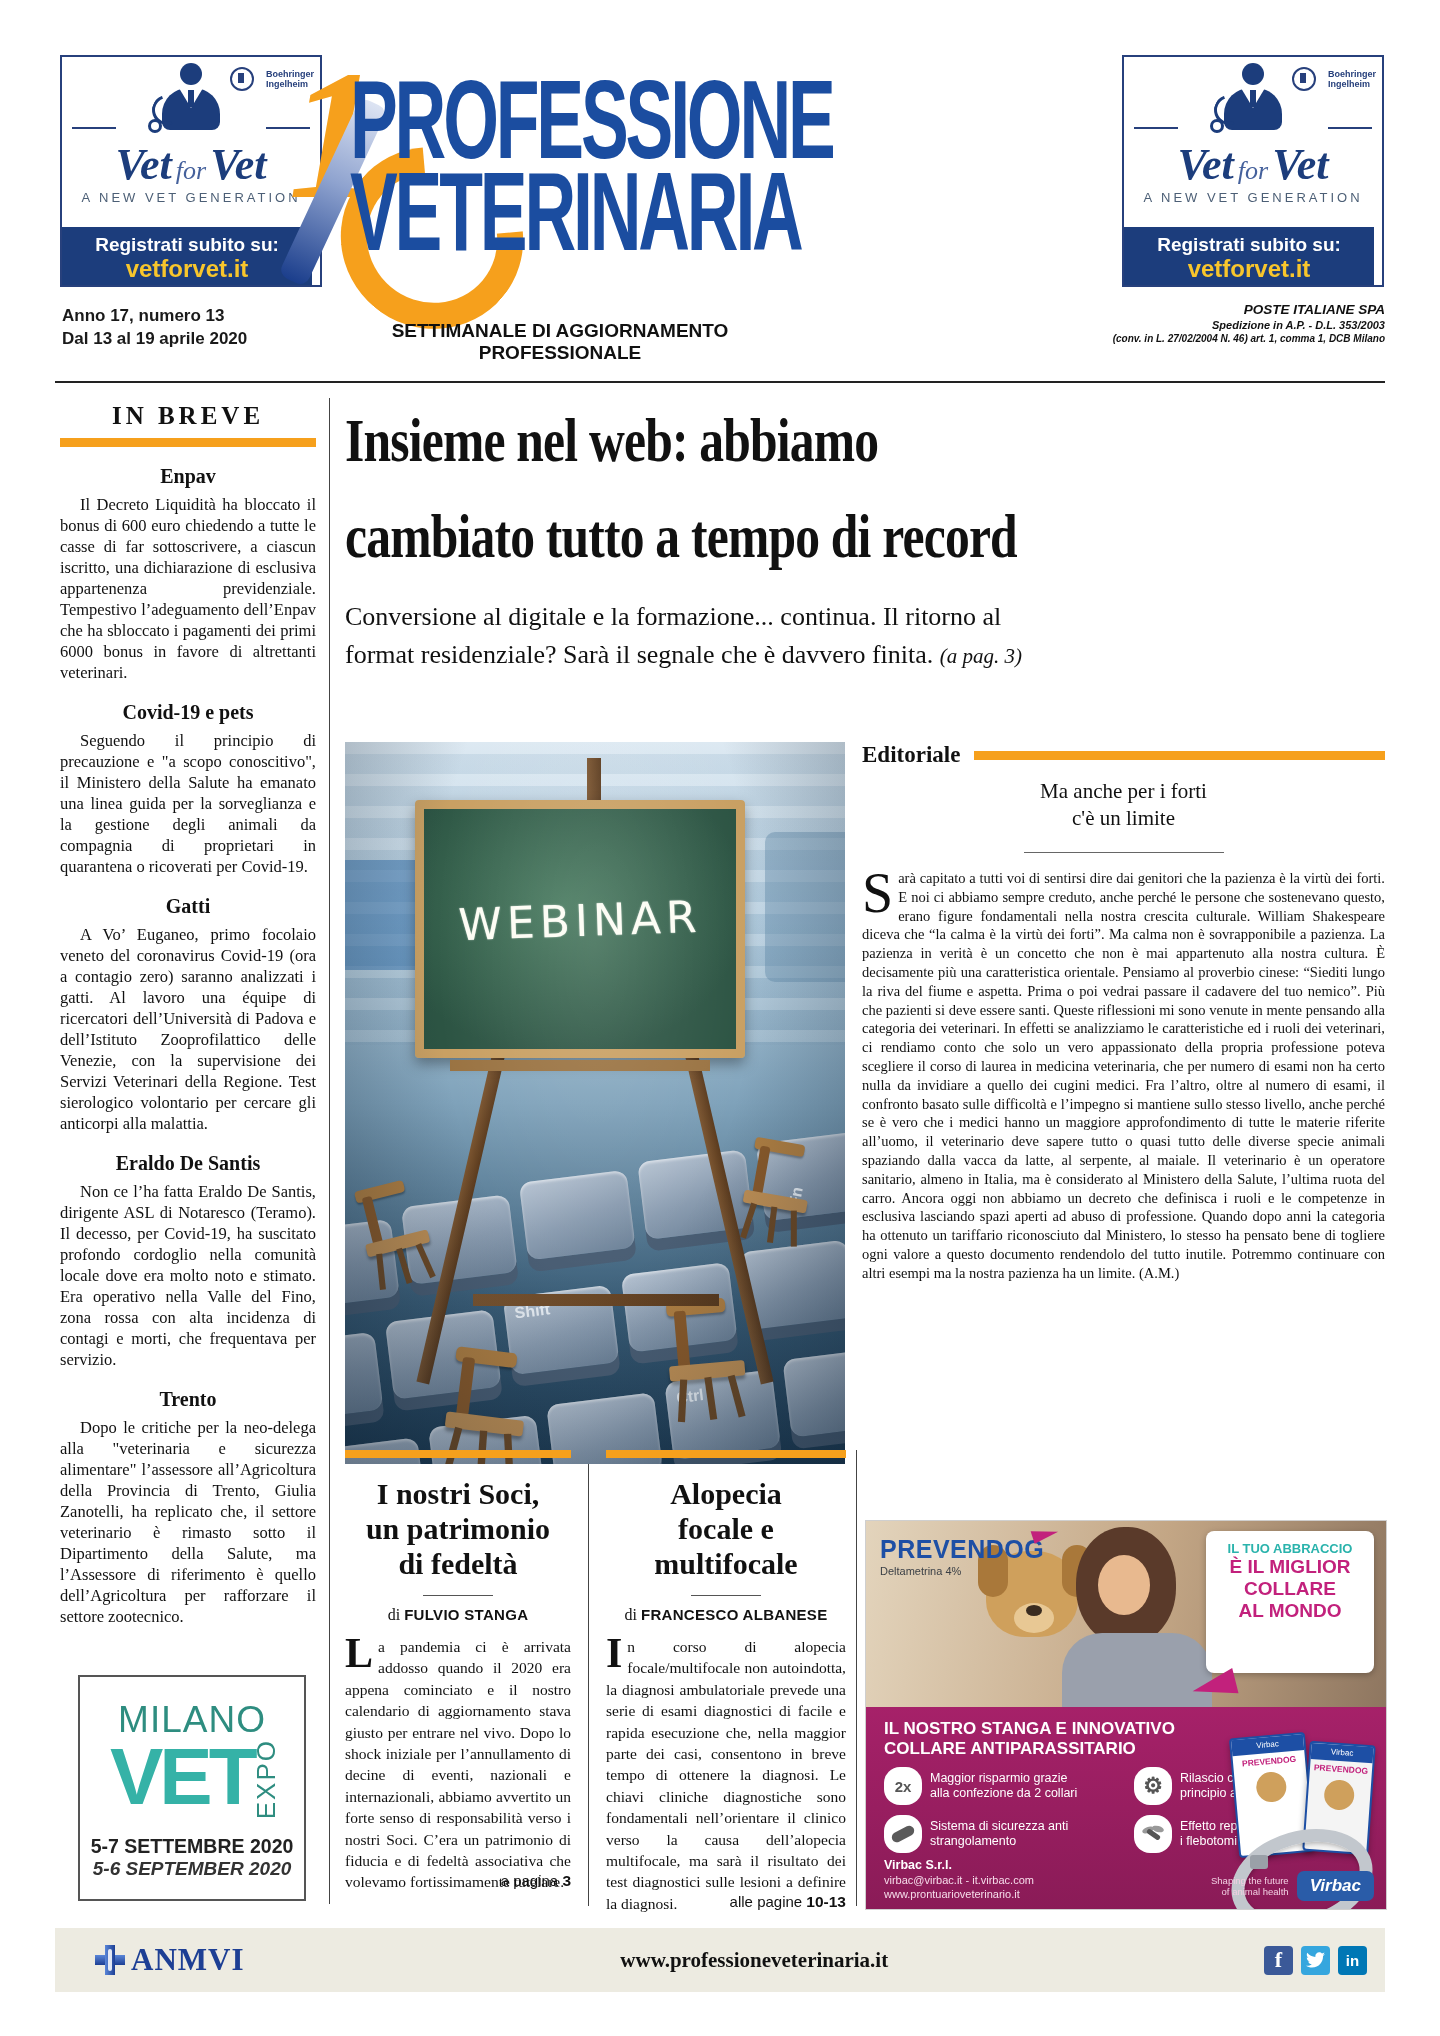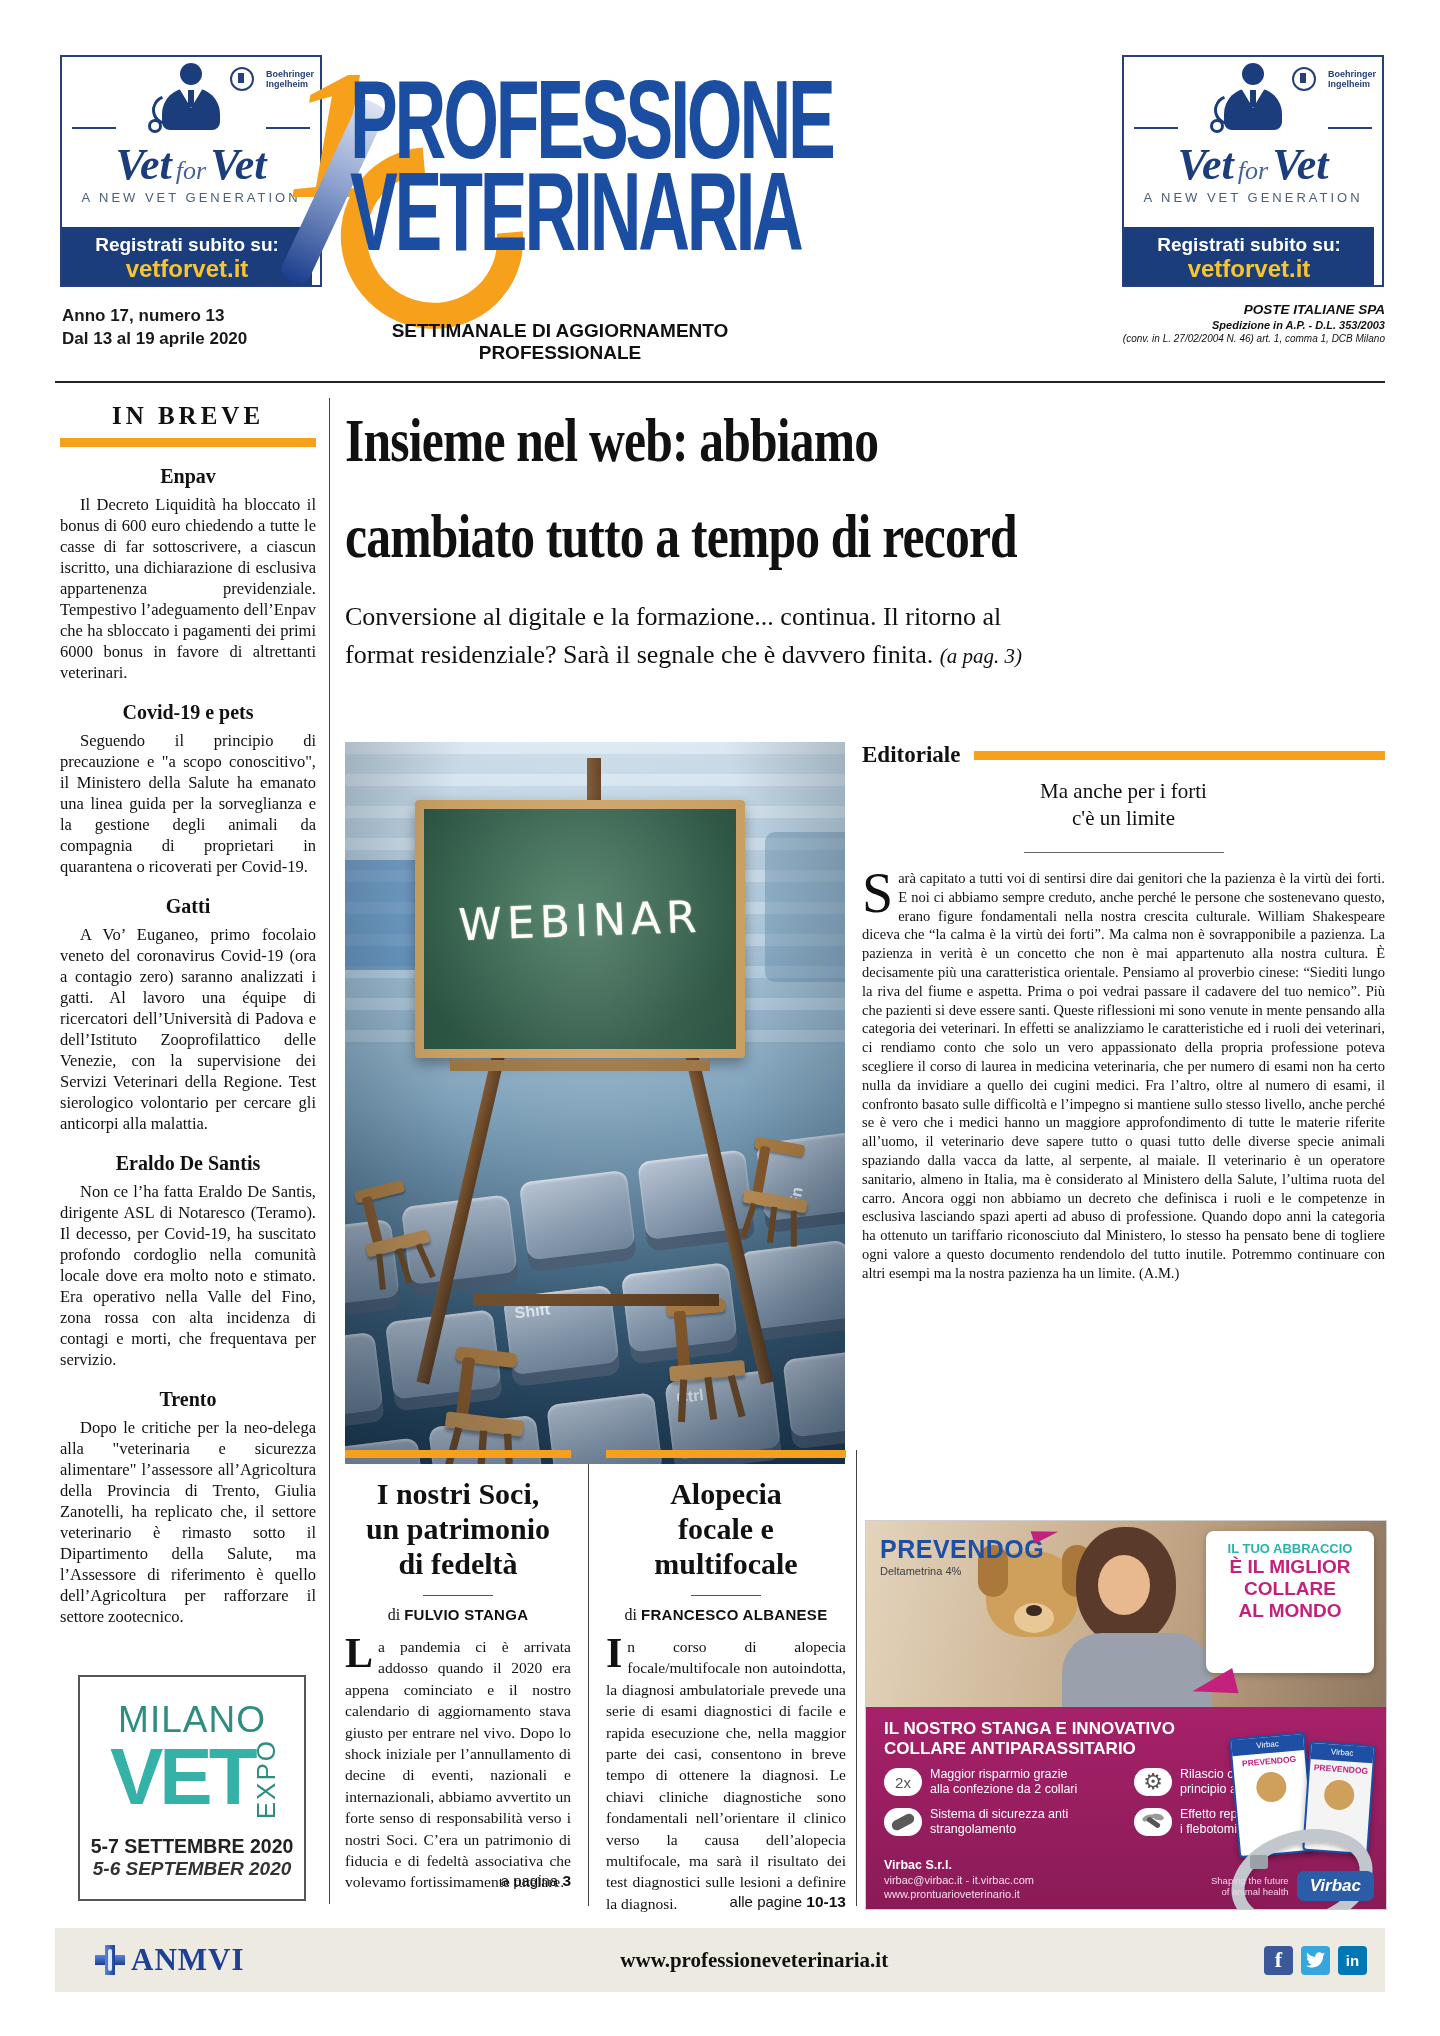--- a/index.html
+++ b/index.html
@@ -41,21 +41,21 @@
   .mh-l1,.mh-l2{position:absolute;left:62px;font-family:"Liberation Sans",sans-serif;font-weight:bold;color:#1b4da0;
             font-size:112px;letter-spacing:-5px;transform:scaleX(0.64);transform-origin:left top;line-height:1;white-space:nowrap;}
   .mh-l1{top:8px;} .mh-l2{top:100px;}
 
   
   .issue{position:absolute;left:62px;top:304px;font-family:"Liberation Sans",sans-serif;font-weight:bold;font-size:17px;line-height:23px;color:#1a1a1a;}
   .weekly{position:absolute;left:310px;top:320px;width:500px;text-align:center;font-family:"Liberation Sans",sans-serif;font-weight:bold;font-size:19px;color:#111;}
   .postal{position:absolute;right:55px;top:302px;text-align:right;font-family:"Liberation Sans",sans-serif;font-style:italic;font-weight:bold;}
   .postal .p1{font-size:13.5px;line-height:16px;}
   .postal .p2{font-size:11px;line-height:14px;}
-  .postal .p3{font-size:10px;line-height:13px;font-weight:normal;}
+  .postal .p3{font-size:10px;line-height:13px;font-weight:bold;}
   .rule-top{position:absolute;left:55px;top:381px;width:1330px;height:2px;background:#222;}
   .vr{position:absolute;width:1px;background:#444;}
 
   
   .leftcol{position:absolute;left:60px;top:398px;width:256px;height:1272px;overflow:hidden;}
   .inb-title{text-align:center;font-weight:bold;font-size:25px;letter-spacing:4px;margin-top:4px;}
   .inb-bar{height:9px;background:#f6a01c;margin-top:8px;}
   .inb-h{text-align:center;font-weight:bold;font-size:20px;margin:18px 0 6px;}
   .inb-p{font-size:16.5px;line-height:21px;text-align:justify;text-indent:20px;margin:0;}
 
@@ -139,21 +139,21 @@
   .ad-woman-sweater{position:absolute;left:196px;top:112px;width:150px;height:80px;background:#9aa0ac;border-radius:40px 40px 0 0;}
   .ad-claim{position:absolute;right:12px;top:10px;width:168px;height:142px;background:#fff;border-radius:8px;padding:10px 10px;box-sizing:border-box;text-align:center;box-shadow:0 2px 6px rgba(0,0,0,.25);}
   .ad-claim-t{font-family:"Liberation Sans",sans-serif;font-weight:bold;font-size:13px;color:#2ab3ac;}
   .ad-claim-m{font-family:"Liberation Sans",sans-serif;font-weight:bold;font-size:19px;line-height:22px;color:#c2217c;}
   .ad-arrow{position:absolute;right:150px;top:152px;width:0;height:0;border-right:44px solid #c2217c;border-top:13px solid transparent;border-bottom:13px solid transparent;transform:rotate(-14deg);}
   .ad-body{position:relative;height:202px;background:linear-gradient(180deg,#a62169,#8a1b57);padding:12px 18px;box-sizing:border-box;color:#fff;font-family:"Liberation Sans",sans-serif;}
   .ad-h{font-weight:bold;font-size:17px;line-height:20px;}
   .ad-s{font-size:14px;line-height:17px;color:#f2cfe2;margin-top:5px;}
   .ad-feats{margin-top:8px;display:grid;grid-template-columns:250px 230px;grid-row-gap:10px;}
   .feat{display:flex;gap:8px;align-items:center;}
-  .feat-ic{flex:0 0 38px;width:38px;height:28px;background:#fff;border-radius:16px;display:flex;align-items:center;justify-content:center;color:#555;font-weight:normal;font-size:15px;}
+  .feat-ic{flex:0 0 38px;width:38px;height:38px;background:#fff;border-radius:16px;display:flex;align-items:center;justify-content:center;color:#555;font-weight:bold;font-size:15px;}
   .feat-tx{font-size:12.5px;line-height:15px;max-width:160px;}
   .feat:nth-child(even) .feat-tx{max-width:130px;}
   .pill{width:24px;height:10px;background:#5a5a5a;border-radius:6px;transform:rotate(-28deg);}
   .fly{position:relative;width:26px;height:18px;}
   .fly-b{position:absolute;left:6px;top:7px;width:15px;height:5px;background:#555;border-radius:3px;transform:rotate(35deg);}
   .fly-w1,.fly-w2{position:absolute;width:12px;height:6px;background:#999;border-radius:50%;}
   .fly-w1{left:2px;top:2px;transform:rotate(-20deg);}
   .fly-w2{left:12px;top:1px;transform:rotate(15deg);}
   .gear{font-size:22px;color:#555;line-height:1;}
   .ad-products{position:absolute;right:6px;top:28px;width:150px;height:160px;}

